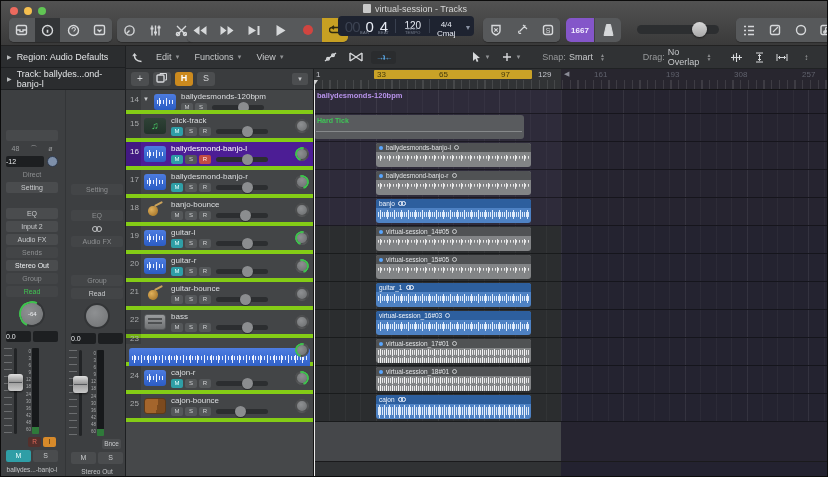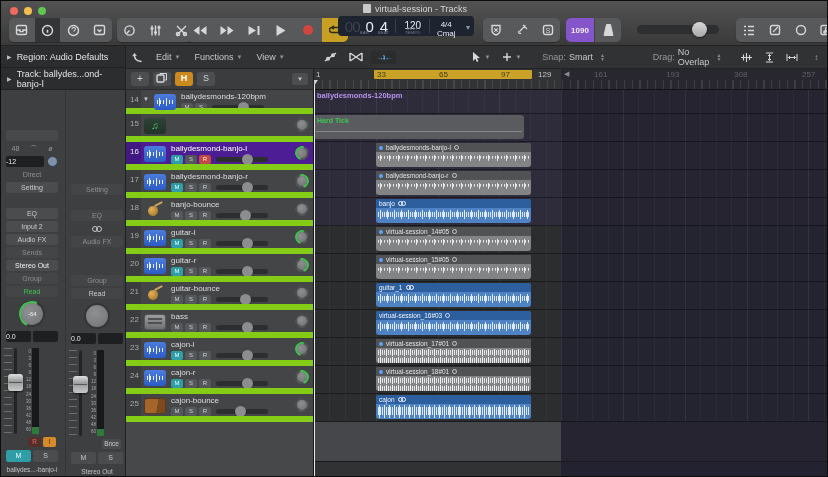--- a/index.html
+++ b/index.html
@@ -147,21 +147,21 @@
     display:flex; align-items:center; gap:4px; padding:0 5px; }
   .tt-btn { width:18px; height:14px; border-radius:3px; background:#4c4e50; color:#d2d4d6;
     font-size:10px; line-height:13px; text-align:center; }
   .tt-btn.amber { background:#cc8a1e; color:#fff; font-weight:bold; font-size:9px; }
   .tt-btn.plain { background:#4c4e50; font-size:9px; }
   #tt-menu { margin-left:auto; font-size:6px; color:#c2c4c6; background:#4c4e50;
     border-radius:2px; width:16px; height:12px; text-align:center; line-height:12px; }
 
   #tracklist { position:absolute; left:125px; top:89px; width:188px; height:388px;
     background:#46484a; border-right:1px solid #141414; overflow:hidden; }
-  .trow { position:relative; display:flex; border-bottom:6px solid #84cc16; background:#434547; }
+  .trow { position:relative; display:flex; border-bottom:4px solid #84cc16; background:#434547;justify-content:center; }
   .trow.selected { background:#4c1d95; }
   .tnum { width:15px; flex:0 0 15px; background:rgba(0,0,0,.12); color:#a9abad;
     font-size:8px; text-align:right; padding:5px 2px 0 0; }
   .trow.selected .tnum { color:#e8eaec; }
   .tdisc { width:10px; color:#c9cbcd; font-size:6px; padding-top:6px; text-align:center; }
   .ticon { flex:0 0 22px; height:16px; margin:4px 3px 0 3px; border-radius:3px; position:relative; }
   .ticon.audio-waveform { background:linear-gradient(#4d7ce0,#2b5cc4); }
   .ticon.audio-waveform:before { content:""; position:absolute; left:3px; right:3px; top:50%;
     height:8px; transform:translateY(-50%);
     background:repeating-linear-gradient(90deg, #eaf0ff 0 1px, transparent 1px 3px) center/100% 55% no-repeat,
@@ -388,21 +388,21 @@
           </svg>
       </div>
       <div class="tb-btn">
         <svg class="ic" width="12" height="12" viewBox="0 0 12 12">
             <rect x="1.5" y="1.5" width="9" height="9" rx="2"></rect>
             <text x="6" y="8.6" text-anchor="middle" font-size="7" fill="#d6d8da" stroke="none">S</text>
           </svg>
       </div>
     </div>
     <div id="btn-countin">
-        <span>1090</span>
+        <span>1667</span>
       </div>
     <div id="btn-metro">
       <svg class="ic filled" width="11" height="12" viewBox="0 0 11 12">
           <path d="M3.5 0.5 h4 L10 11.5 H1 Z M5 1 L8.5 9" stroke="#d6d8da" stroke-width="1" fill="#d6d8da"></path>
         </svg>
     </div>
 
     <div id="vol-slider">
         <span class="vknob"></span>
       </div>
@@ -480,21 +480,21 @@
       <span class="chev" style="font-size:6px;margin-left:3px;color:#909294">▼</span>
     </span>
     <span class="menu-item" style="margin-left:8px">
       <span style="color:#97999b">Snap:</span>
       <span>Smart</span>
       <span class="stepper">
           <span>▲</span>
           <span>▼</span>
         </span>
     </span>
-    <span class="menu-item" style="margin-left:34px">
+    <span class="menu-item" style="margin-left:24px">
       <span style="color:#97999b">Drag:</span>
       <span>No Overlap</span>
       <span class="stepper">
           <span>▲</span>
           <span>▼</span>
         </span>
     </span>
     <span class="mr-icon" style="margin-left:6px">
       <svg class="ic" width="13" height="11" viewBox="0 0 13 11">
           <path d="M1 5.5 h11 M3.5 2.5 v6 M6.5 1 v9 M9.5 3 v5" stroke-width="1.1"></path>
@@ -669,20 +669,31 @@
             <span class="tmini">S</span>
             <span class="tslider">
               <span class="sknob" style="left: 26px;"></span>
             </span>
           </div>
         </div>
       </div>
       <div class="trow" style="height: 28px;">
         <div class="tnum">15</div>
         <div class="ticon midi-note">♫</div>
+        <div class="tbody">
+          <div class="tname">click-track</div>
+          <div class="tctrl">
+            <span class="tmini mute-on">M</span>
+            <span class="tmini">S</span>
+            <span class="tmini">R</span>
+            <span class="tslider">
+              <span class="sknob" style="left: 26px;"></span>
+            </span>
+          </div>
+        </div>
         <span class="tknob"></span>
       </div>
       <div class="trow selected" style="height: 28px;">
         <div class="tnum">16</div>
         <div class="ticon audio-waveform"></div>
         <div class="tbody">
           <div class="tname">ballydesmond-banjo-l</div>
           <div class="tctrl">
             <span class="tmini mute-on">M</span>
             <span class="tmini">S</span>
@@ -783,21 +794,21 @@
             <span class="tmini">M</span>
             <span class="tmini">S</span>
             <span class="tmini">R</span>
             <span class="tslider">
               <span class="sknob" style="left: 26px;"></span>
             </span>
           </div>
         </div>
         <span class="tknob"></span>
       </div>
-      <div class="trow" style="height: 28px;">
+      <div class="trow" style="height: 28px; flex-direction: column;">
         <div class="tnum">23</div>
         <div class="ticon audio-waveform"></div>
         <div class="tbody">
           <div class="tname">cajon-l</div>
           <div class="tctrl">
             <span class="tmini mute-on">M</span>
             <span class="tmini">S</span>
             <span class="tmini">R</span>
             <span class="tslider">
               <span class="sknob" style="left: 26px;"></span>

